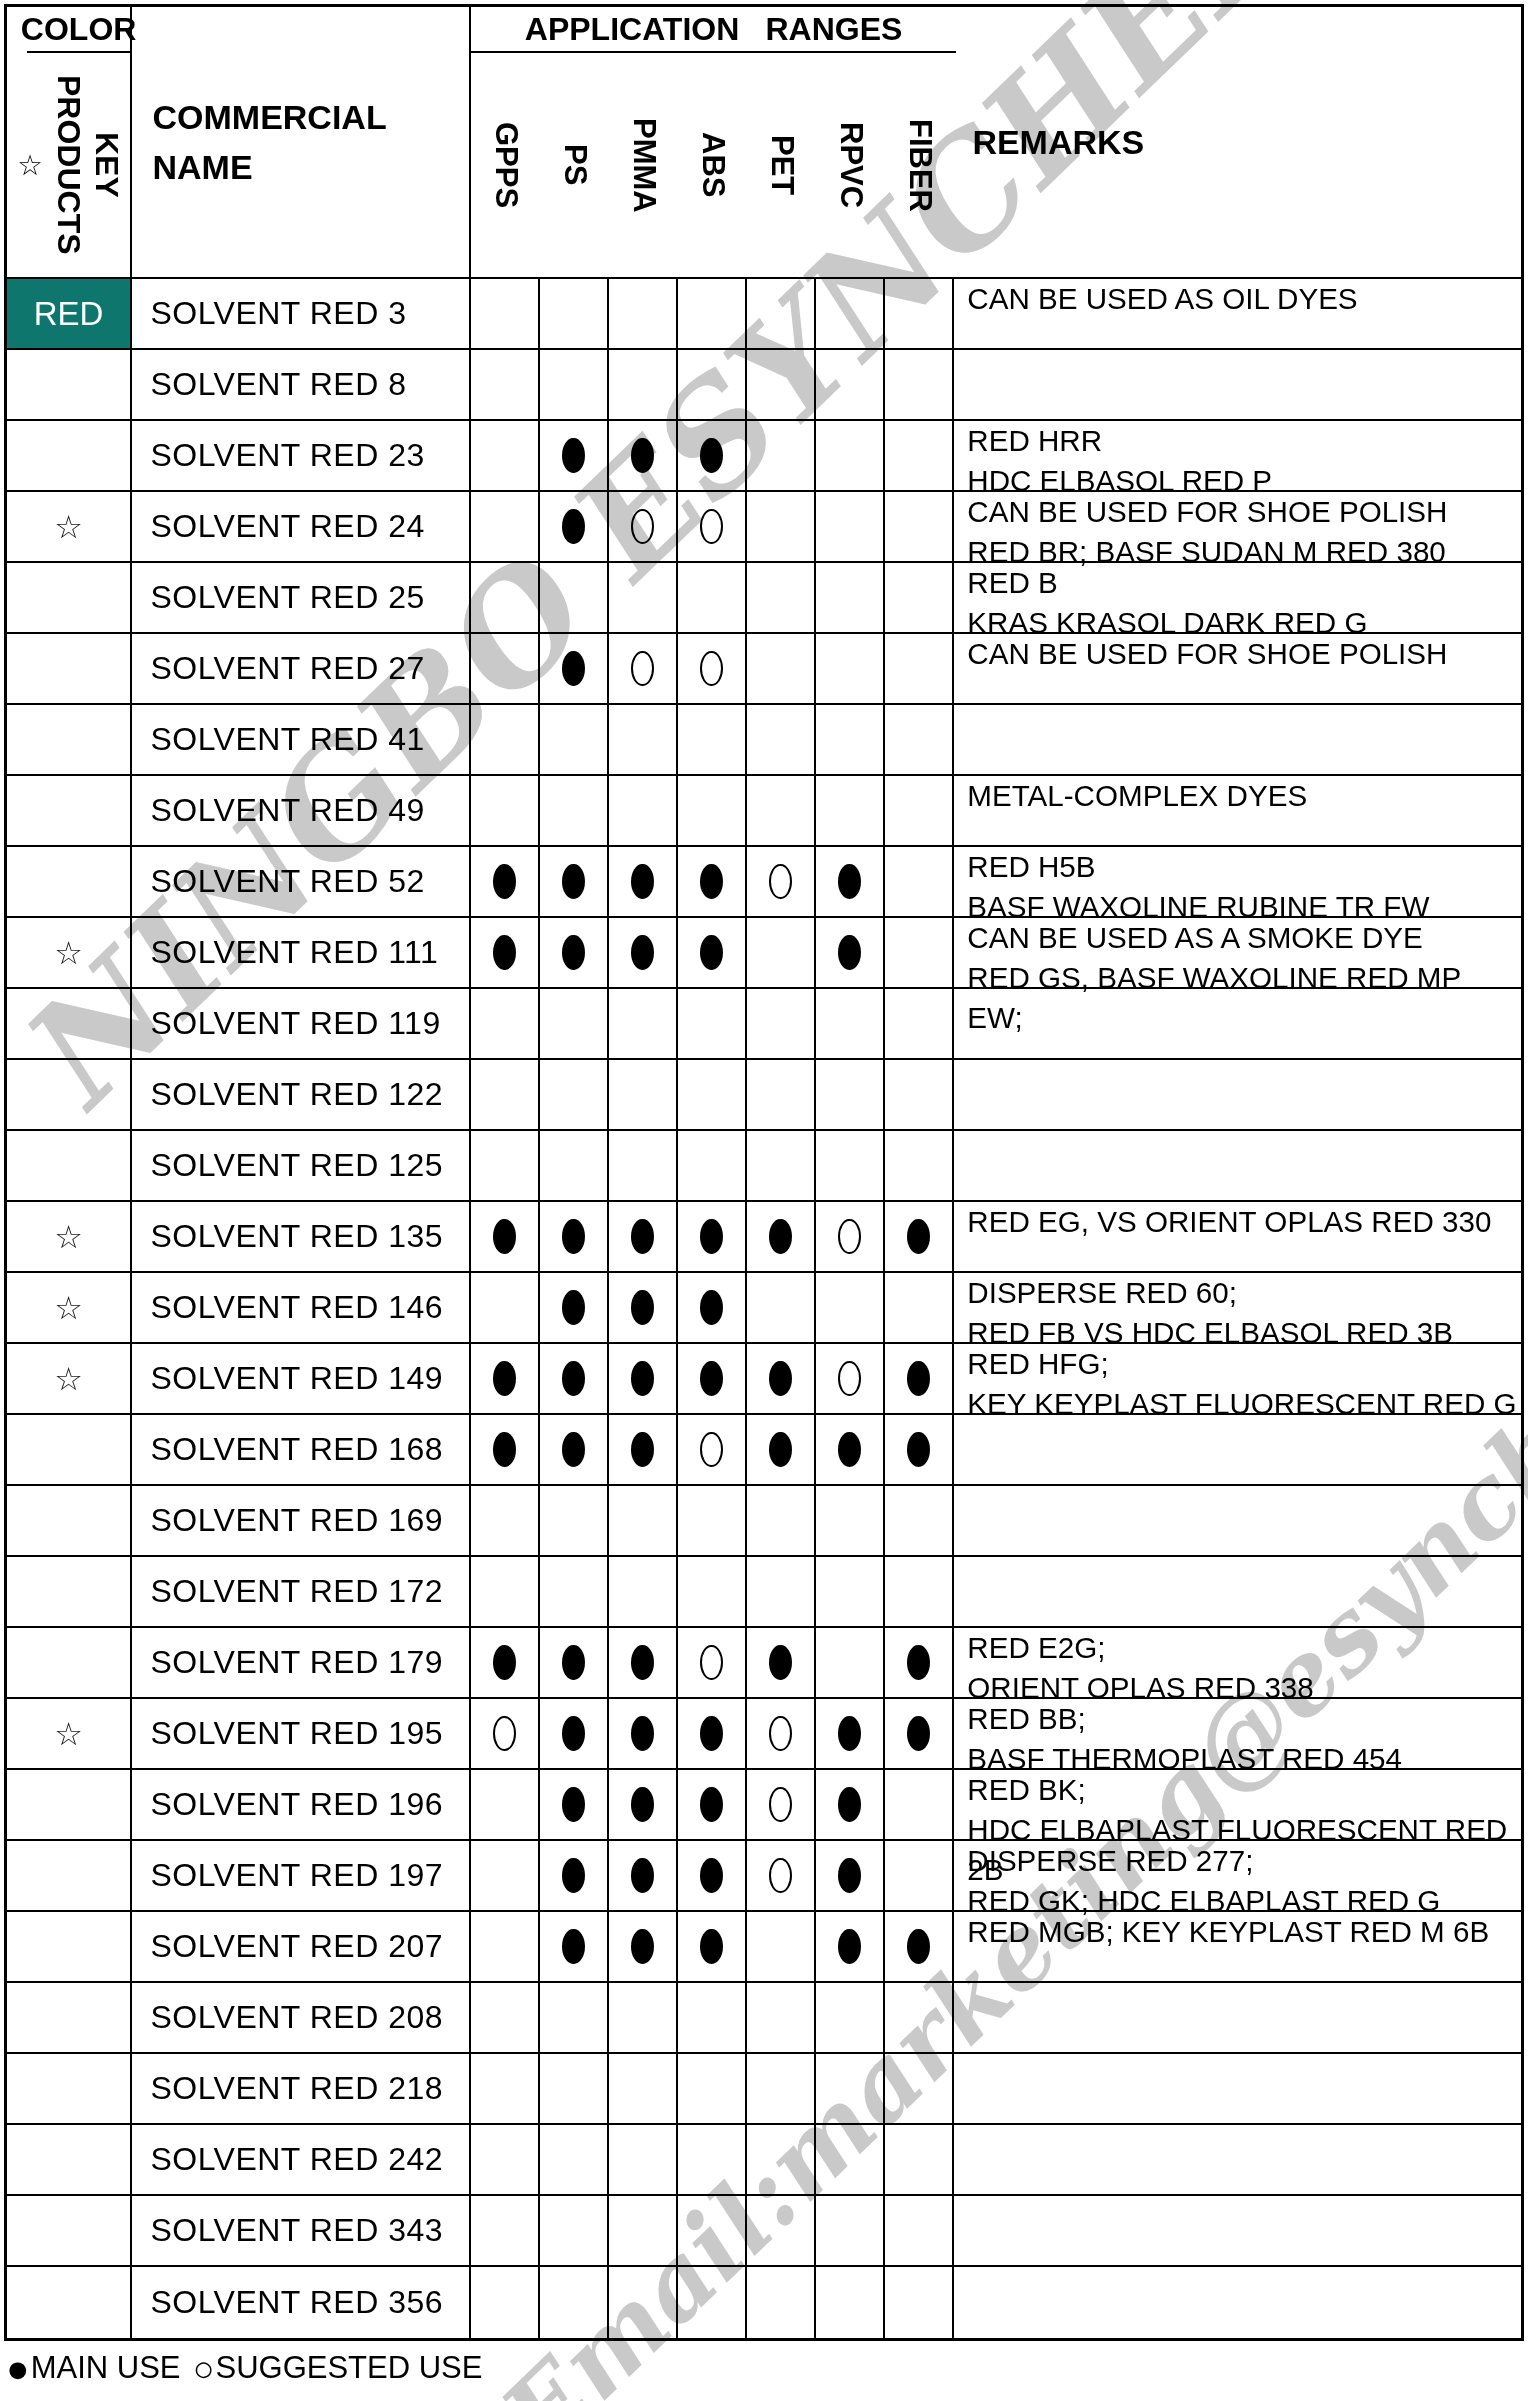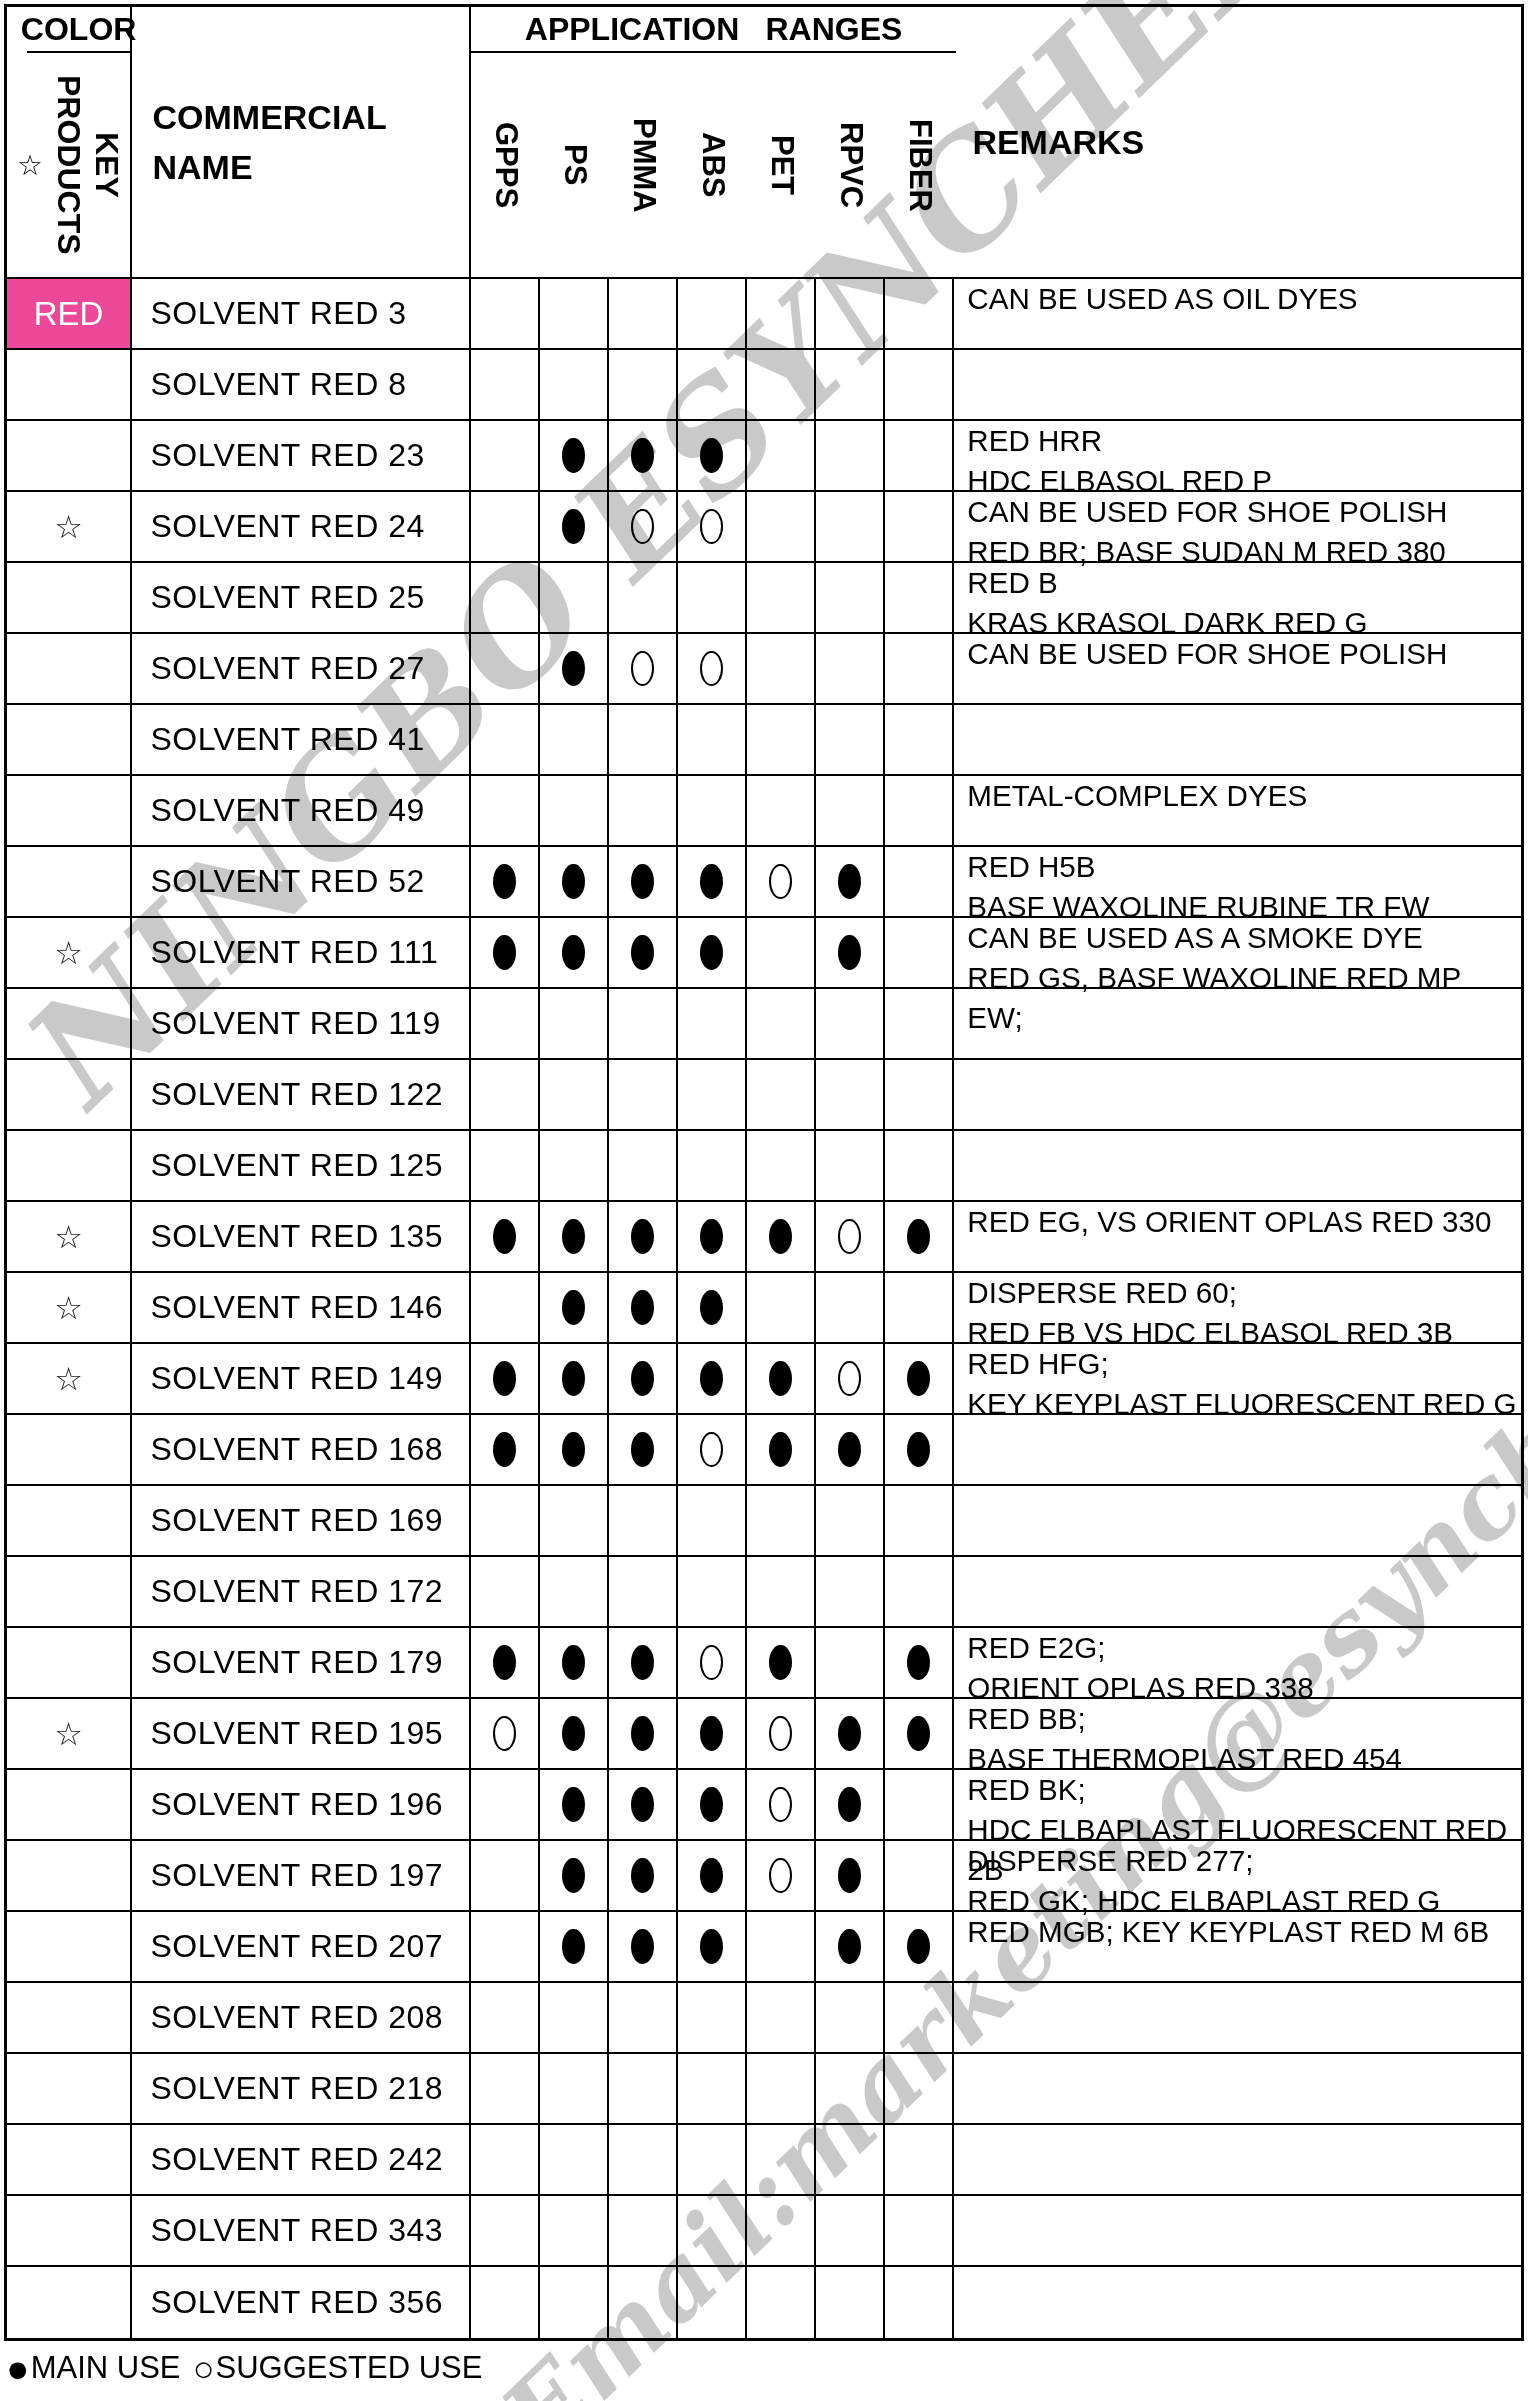--- a/index.html
+++ b/index.html
@@ -31,21 +31,21 @@
   .hname{display:flex;flex-direction:column;justify-content:center;gap:11px;padding-left:20.4px;
          font-weight:bold;font-size:34px;}
   .capp{display:flex;flex-direction:column;flex:0 0 485px;width:485px;padding:0;border-right:none;}
   .capp-top{height:44px;flex:0 0 44px;border-bottom:2.5px solid #000;display:flex;align-items:center;justify-content:center;
             font-weight:bold;font-size:32px;word-spacing:17.3px;}
   .capp-cols{flex:1;display:flex;}
   .vlabel{writing-mode:vertical-rl;font-weight:bold;font-size:31px;}
   .hremarks{display:flex;align-items:center;padding-left:16.3px;font-weight:bold;font-size:34px;}
   
   .keycell{display:flex;align-items:center;justify-content:center;font-size:32px;color:#1a1a1a;}
-  .colorcell{background:#ec4899;color:#fff;font-size:33px;}
+  .colorcell{background:#0f766e;color:#fff;font-size:33px;}
   .namecell{display:flex;align-items:center;padding-left:18.3px;font-size:32px;letter-spacing:0.5px;}
   .dot{width:22.4px;height:35px;border-radius:50%;}
   .dot.M{background:#000;}
   .dot.S{border:2.5px solid #000;box-sizing:border-box;background:transparent;}
   .remcell{display:flex;flex-direction:column;justify-content:flex-start;padding-left:13.2px;
            font-size:29.6px;line-height:40px;}
   
   .legend{position:absolute;z-index:2;left:6.1px;top:2350px;display:flex;align-items:center;font-size:31px;}
   .lg-dot-filled{font-size:39px;line-height:31px;margin-right:1px;}
   .lg-dot-open{font-size:36px;line-height:31px;margin-left:12.2px;margin-right:1px;}

